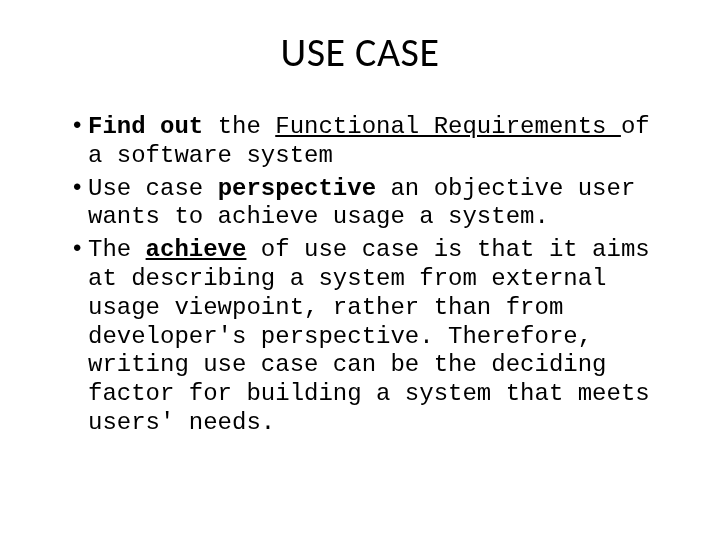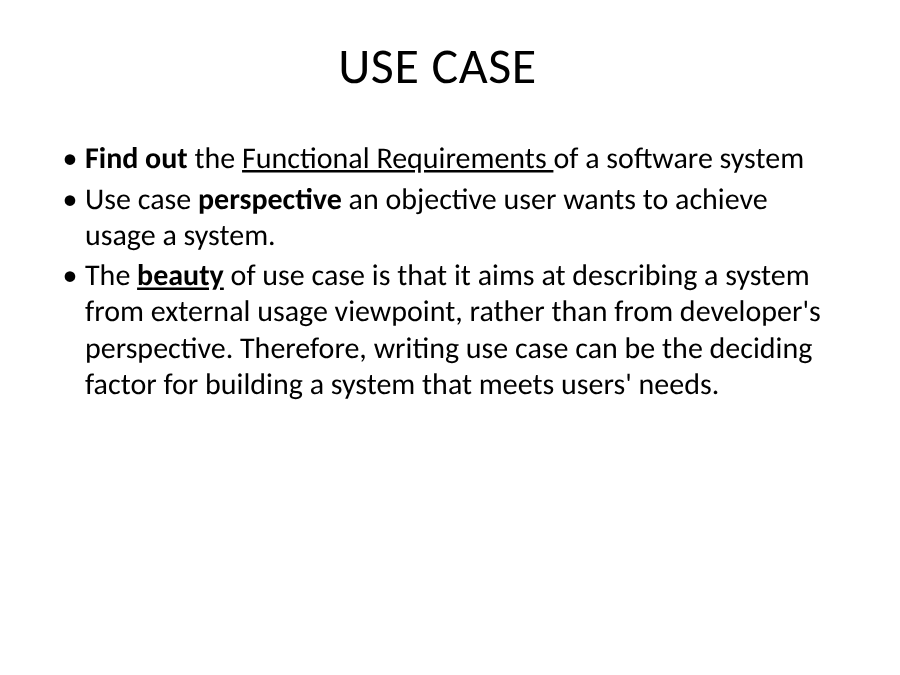--- a/index.html
+++ b/index.html
@@ -8,33 +8,34 @@
     width: 720px;
     height: 540px;
     background: #ffffff;
     font-family: Calibri, "Segoe UI", Arial, sans-serif;
     color: #000000;
   }
   .slide {
     width: 720px;
     height: 482px;
     box-sizing: border-box;
-    padding: 28px 40px 40px 20px;
+    padding: 28px 40px 40px 40px;
   }
   .title {
     text-align: center;
     font-size: 40px;
     font-weight: 400;
     margin: 0 0 36px 0;
     letter-spacing: 0.5px;
   }
   ul.bullets {
     list-style: none;
     margin: 0;
     padding: 0 20px 0 30px;
+    font-family: Liberation Mono, monospace;
   }
   ul.bullets li {
     position: relative;
     font-size: 24px;
     line-height: 1.2;
     margin: 0 0 4px 0;
     padding-left: 18px;
   }
   ul.bullets li::before {
     content: "•";
@@ -57,17 +58,17 @@
 
     <li>
       <span class="b">Find out </span><span>the </span><span class="u">Functional Requirements </span><span>of a software system</span>
     </li>
 
     <li>
       <span>Use case </span><span class="b">perspective</span><span> an objective user wants to achieve usage a system.</span>
     </li>
 
     <li>
-      <span>The </span><span class="b u">beauty</span><span> of use case is that it aims at describing a system from external usage viewpoint, rather than from developer's perspective. Therefore, writing use case can be the deciding factor for building a system that meets users' needs.</span>
+      <span>The </span><span class="b u">achieve</span><span> of use case is that it aims at describing a system from external usage viewpoint, rather than from developer's perspective. Therefore, writing use case can be the deciding factor for building a system that meets users' needs.</span>
     </li>
 
   </ul>
 </div>
 
 </body></html>

